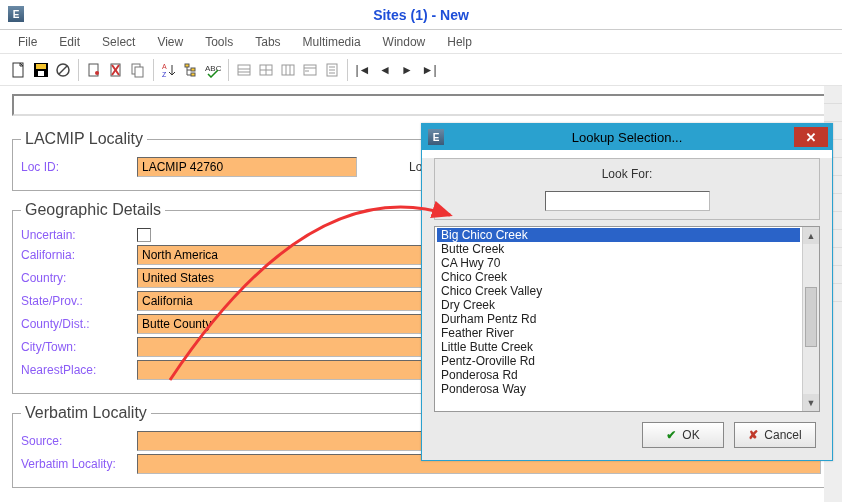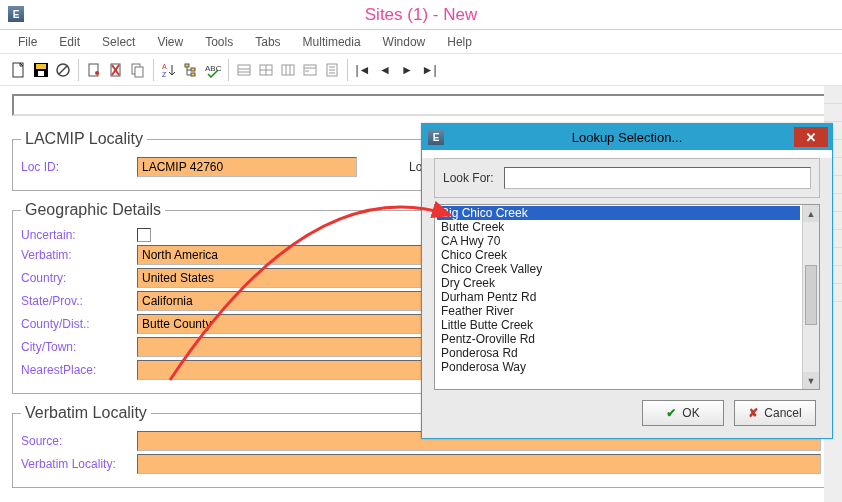--- a/index.html
+++ b/index.html
@@ -26,21 +26,21 @@
   .titlebar .appicon {
     position: absolute;
     left: 8px;
     top: 6px;
     width: 16px;
     height: 16px;
     background: linear-gradient(#6a8aa6, #3b5a78);
     display:flex;align-items:center;justify-content:center;
     color:#fff;font-size:10px;font-weight:bold;
   }
-  .titlebar .title { color: #ec4899; font-size: 17px; }
+  .titlebar .title { color: #1d4ed8; font-size: 14px; font-weight: bold; }
   .menubar {
     height: 24px;
     display: flex;
     align-items: center;
     gap: 6px;
     padding: 0 10px;
     border-bottom: 1px solid #e4e4e4;
     color:#555;
   }
   .menubar .menuitem { padding: 3px 8px; cursor:default; }
@@ -137,20 +137,21 @@
     background:#c0392b;color:#fff;display:flex;align-items:center;justify-content:center;
     font-weight:bold;font-size:13px;cursor:default;
   }
   .dialog-body{ padding:0 8px 8px 8px; background:#eaeaea; }
   .lookfor-wrap{
     margin:8px 4px 6px 4px;
     border:1px solid #bbb;
     padding:8px 8px;
     display:flex;align-items:center;gap:10px;
     background:#eaeaea;
+    flex-direction:column;
   }
   .lookfor-wrap .lf-label{color:#333;}
   .lookfor-wrap .lf-input{
     flex:1;height:22px;border:1px inset #bbb;background:#fff;
     padding:2px 4px;font-size:12px;
   }
   .listwrap{
     margin:0 4px;
     border:1px solid #999;
     background:#fff;
@@ -333,21 +334,21 @@
     </div>
   </fieldset>
 
   <fieldset>
     <legend>Geographic Details</legend>
     <div class="row">
       <div class="label">Uncertain:</div>
       <div class="chk"></div>
     </div>
     <div class="row">
-      <div class="label">Verbatim:</div>
+      <div class="label">California:</div>
       <input class="valinput" value="North America" style="">
     </div>
     <div class="row">
       <div class="label">Country:</div>
       <input class="valinput" value="United States" style="">
     </div>
     <div class="row">
       <div class="label">State/Prov.:</div>
       <input class="valinput" value="California" style="">
     </div>

